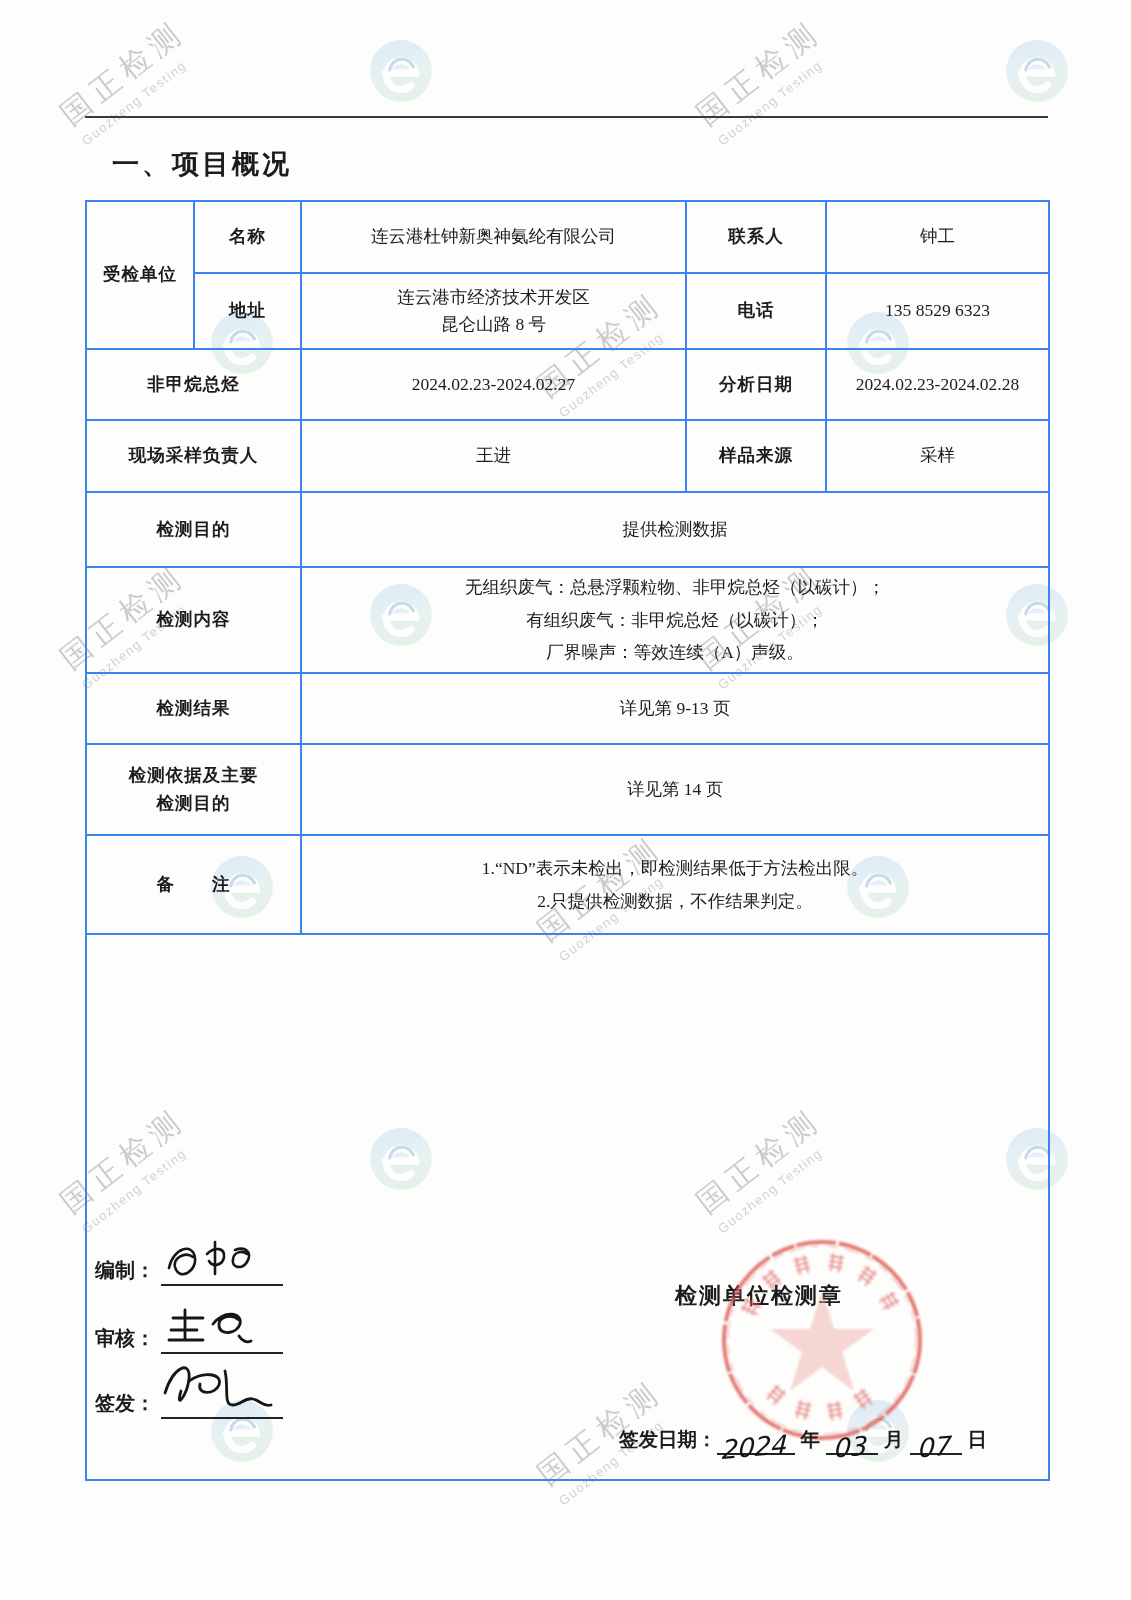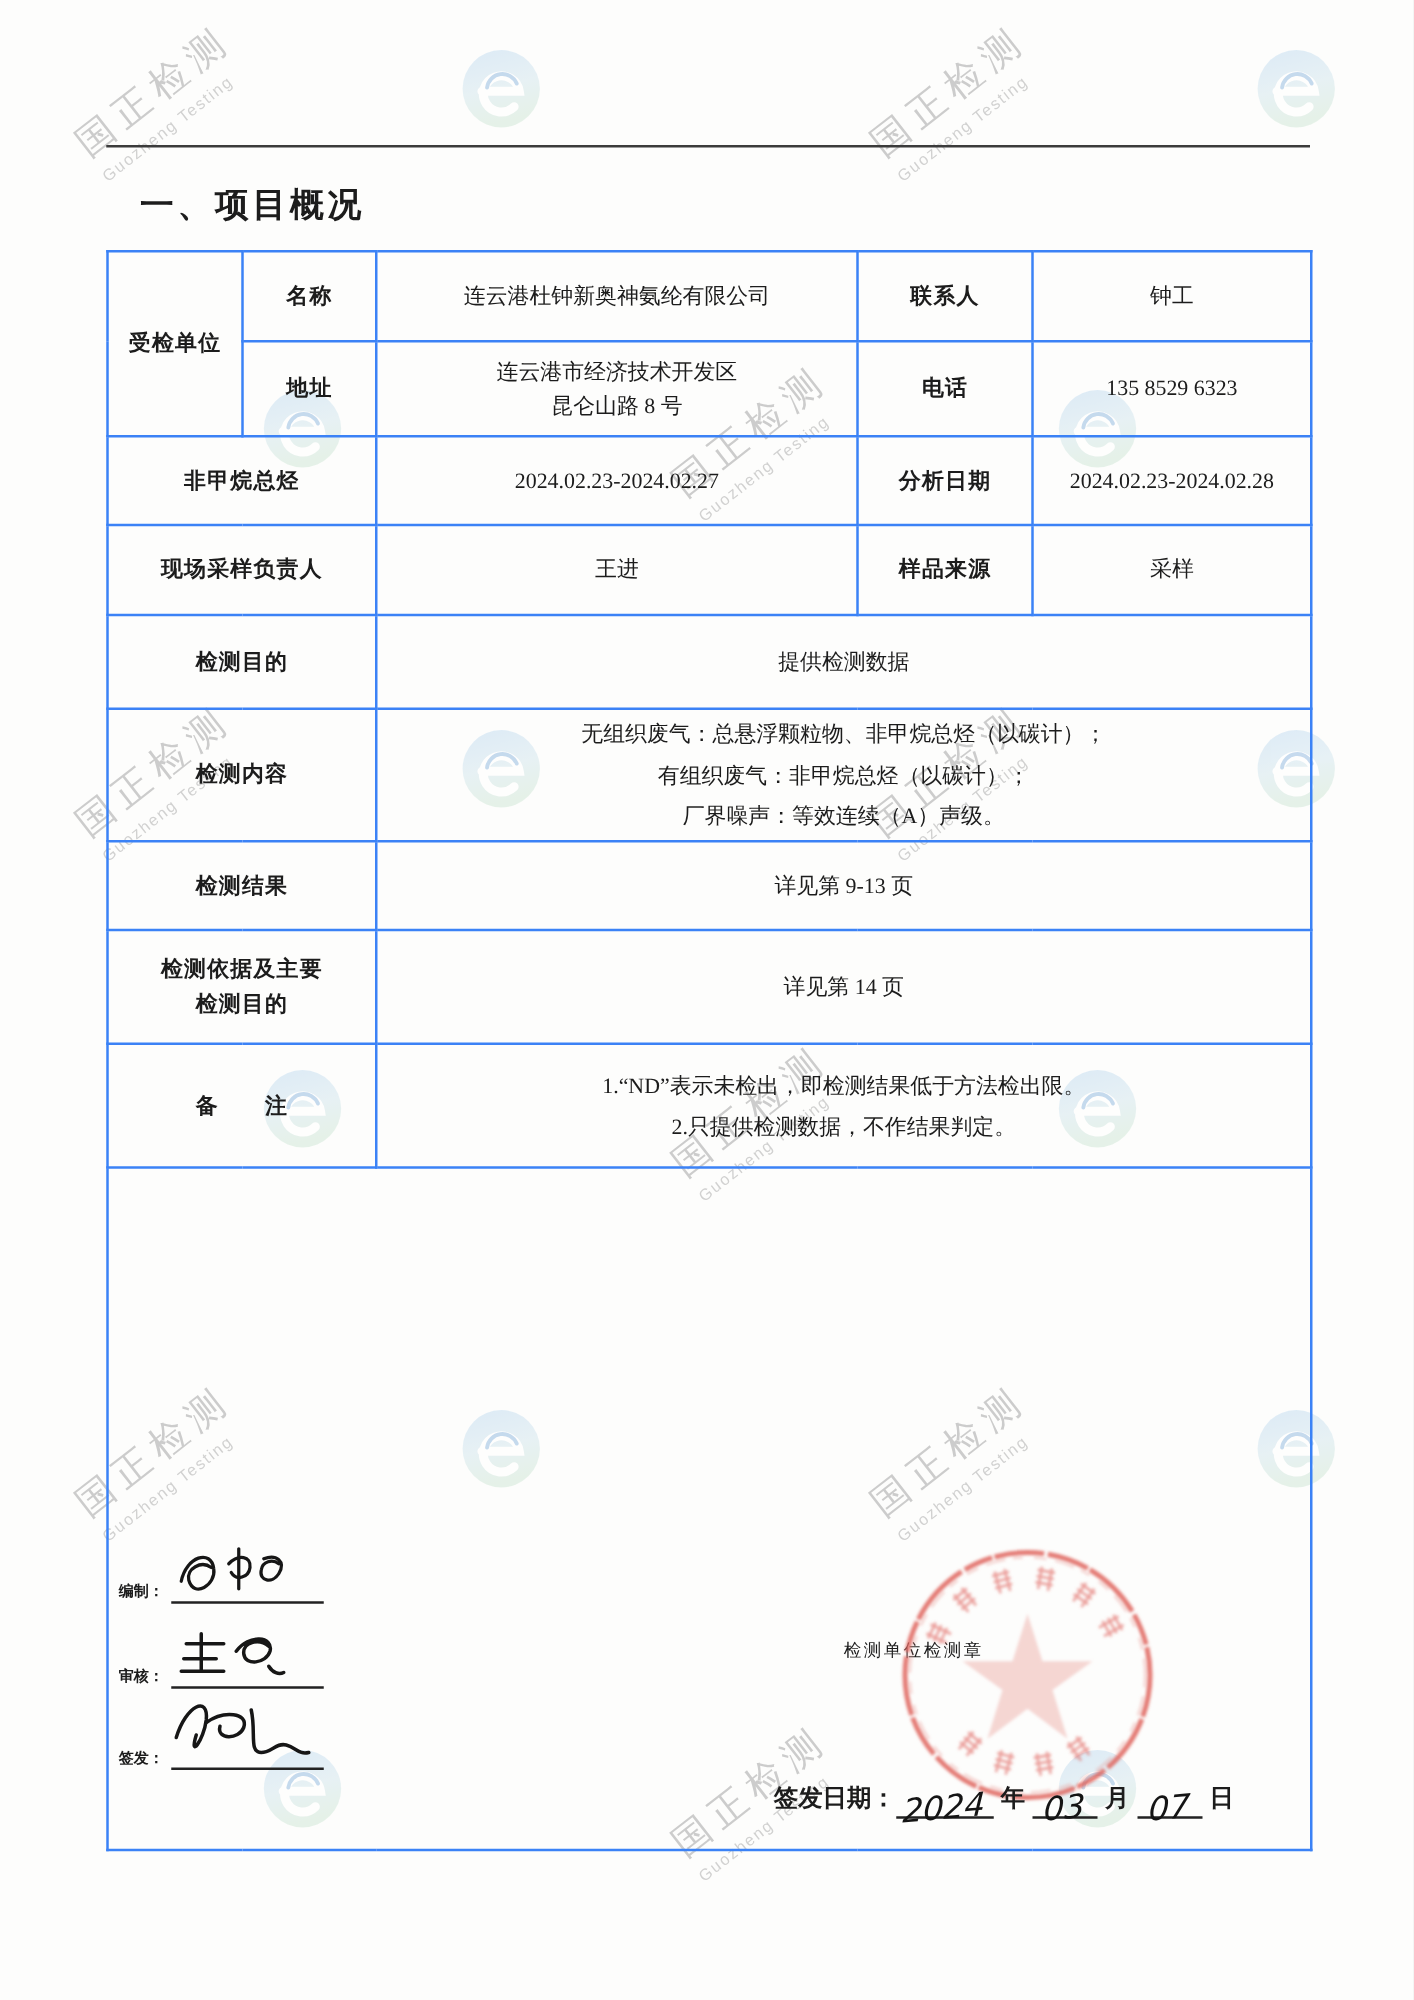--- a/index.html
+++ b/index.html
@@ -26,24 +26,24 @@
   .sec-title{position:absolute;top:146px;left:112px;font-size:27px;font-weight:700;letter-spacing:3px;}
   
   table.main{position:absolute;top:200px;left:85px;width:963px;border-collapse:collapse;table-layout:fixed;font-size:17.5px;}
   table.main td{border:2px solid #3b82f6;padding:2px 6px;text-align:center;vertical-align:middle;line-height:1.55;}
   td.hd{font-weight:700;letter-spacing:1px;}
   td.lft{text-align:left;padding-left:18px;}
   .two-line span{display:block;}
   .ml span{display:block;line-height:1.85;}
   
   td.bigcell{position:relative;padding:0;}
-  .sig-row{position:absolute;left:8px;display:flex;align-items:flex-end;font-size:12px;font-weight:700;}
+  .sig-row{position:absolute;left:8px;display:flex;align-items:flex-end;font-size:20px;font-weight:700;}
   .sig-line{display:inline-block;width:122px;border-bottom:2px solid #222;height:26px;margin-left:6px;position:relative;}
   .sig-svg{position:absolute;left:-6px;bottom:-8px;overflow:visible;}
-  .stamp-caption{position:absolute;left:588px;top:376px;font-size:14px;font-weight:400;letter-spacing:2px;}
+  .stamp-caption{position:absolute;left:588px;top:344px;font-size:22px;font-weight:700;letter-spacing:2px;}
   .stamp{position:absolute;left:630px;top:300px;width:210px;height:210px;}
   .issue-row{position:absolute;left:532px;top:452px;font-size:19.5px;font-weight:700;display:flex;align-items:flex-end;margin-top:36px;}
   .d-line{display:inline-block;border-bottom:2px solid #222;text-align:center;position:relative;height:30px;}
   .d-year{width:78px;}.d-mon{width:52px;}.d-day{width:52px;}
   .hand{font-family:"DejaVu Sans",sans-serif;font-style:italic;font-weight:400;font-size:26px;display:inline-block;transform:rotate(-5deg) skewX(-8deg);color:#141414;position:relative;top:4px;}
   .d-unit{margin:0 6px;}
   
   .footer{position:absolute;top:1480px;left:0;width:100%;text-align:center;font-size:17.5px;letter-spacing:5px;}
 </style>
 </head>

